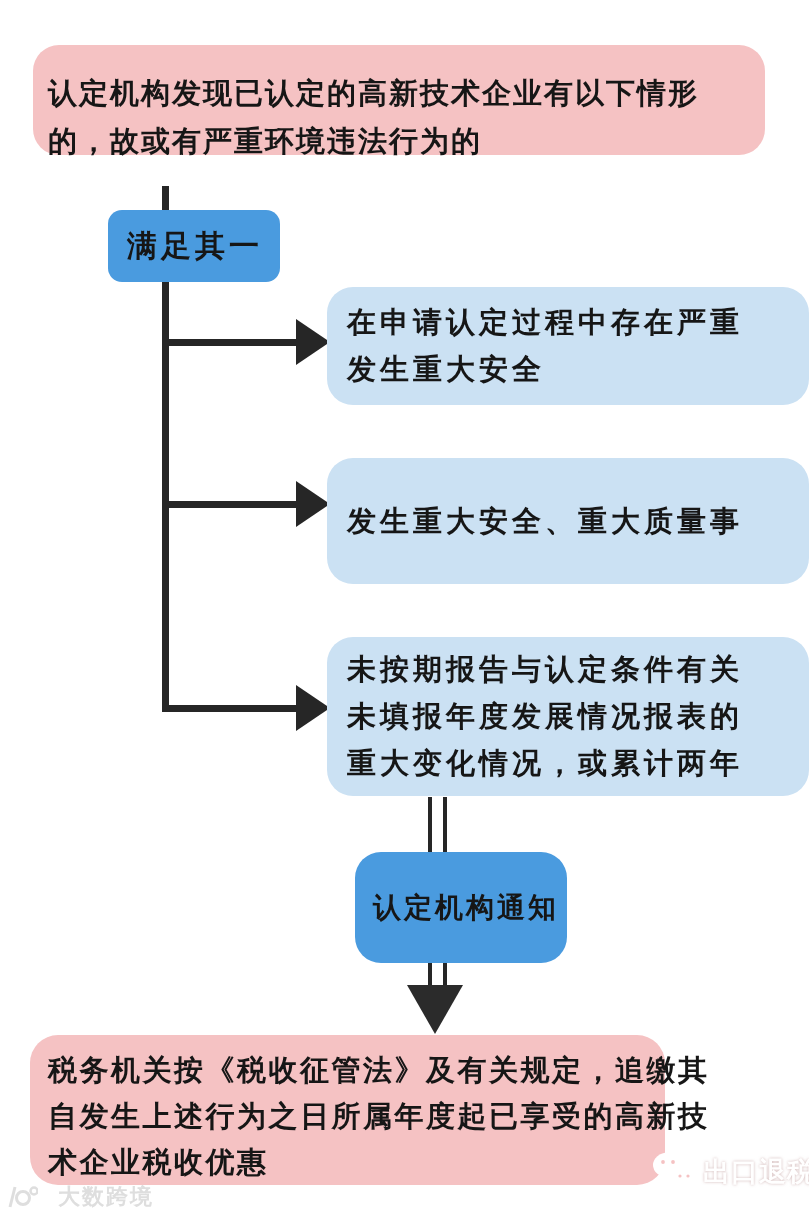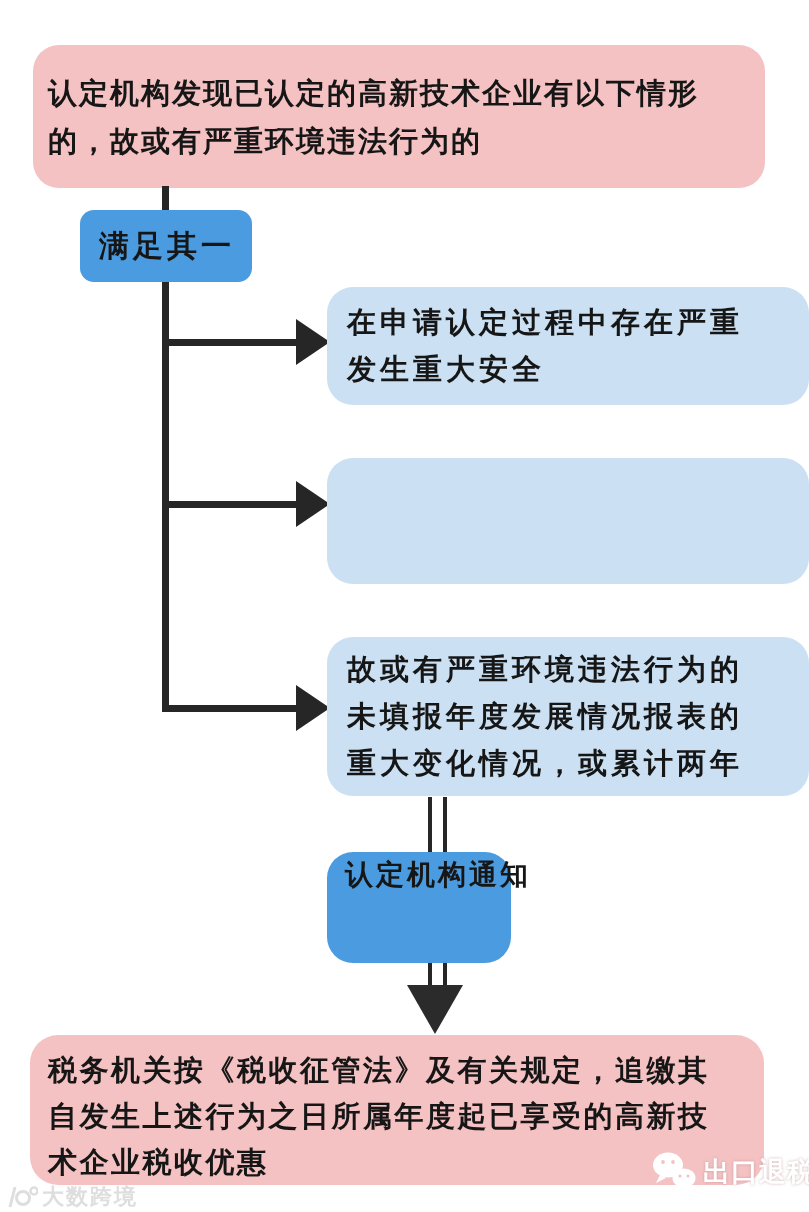--- a/index.html
+++ b/index.html
@@ -5,50 +5,50 @@
   html,body{margin:0;padding:0;background:#ffffff;}
   .canvas{
     position:relative;width:809px;height:1212px;background:#ffffff;overflow:hidden;
     font-family:"Liberation Sans",sans-serif;font-weight:800;color:#161616;
   }
   .abs{position:absolute;box-sizing:border-box;}
   .ln{white-space:nowrap;}
   
   .pink{background:#f5c2c3;}
   .lightblue{background:#cbe1f3;}
-  .blue{background:#4a9bdf;}
-  .top-box{left:33px;top:45px;width:732px;height:143px;border-radius:26px;
+  .blue{background:#4a9bdf;margin-left:28px;}
+  .top-box{left:33px;top:45px;width:732px;height:110px;border-radius:26px;
            padding:24px 12px 0 15px;font-size:29px;line-height:48px;letter-spacing:2px;}
   .cond-tag{left:80px;top:210px;width:172px;height:72px;border-radius:14px;
             display:flex;align-items:center;padding-left:19px;
             font-size:30px;letter-spacing:4px;}
   .cbox{left:327px;width:482px;border-radius:26px;display:flex;flex-direction:column;
         justify-content:center;padding-left:20px;font-size:29px;line-height:47px;letter-spacing:4px;}
   .c1{top:287px;height:118px;}
   .c2{top:458px;height:126px;}
   .c3{top:637px;height:159px;}
-  .notify-box{left:327px;top:852px;width:184px;height:111px;border-radius:26px;
-              display:flex;flex-direction:column;padding-left:18px;
+  .notify-box{left:327px;top:852px;width:212px;height:111px;border-radius:26px;
+              display:flex;flex-direction:column;justify-content:center;padding-left:18px;
               font-size:28px;line-height:45px;letter-spacing:3px;}
-  .result-box{left:30px;top:1035px;width:734px;height:150px;border-radius:28px;
+  .result-box{left:30px;top:1035px;width:635px;height:150px;border-radius:28px;
               padding:12px 10px 0 18px;font-size:29px;line-height:46px;letter-spacing:2.5px;}
   
   .vline{left:162px;top:186px;width:7px;height:526px;background:#262626;}
   .hline{left:165px;width:133px;height:7px;background:#262626;}
   .h1{top:339px;}.h2{top:501px;}.h3{top:705px;}
   .arrow-right{width:0;height:0;border-top:23px solid transparent;border-bottom:23px solid transparent;
                border-left:34px solid #262626;}
   .a1{left:296px;top:319px;}.a2{left:296px;top:481px;}.a3{left:296px;top:685px;}
   .dbl{left:428px;width:19px;border-left:4px solid #262626;border-right:4px solid #262626;background:transparent;}
   .d1{top:797px;height:55px;}
   .d2{top:963px;height:23px;}
   .tri-down{left:407px;top:985px;width:0;height:0;border-left:28px solid transparent;
             border-right:28px solid transparent;border-top:49px solid #2b2b2b;}
   
-  .wm-left{left:4px;top:1182px;display:flex;align-items:center;gap:4px;
+  .wm-left{left:4px;top:1182px;display:flex;align-items:center;gap:20px;
            color:#dedede;font-size:22px;letter-spacing:2px;font-weight:800;}
   .wm-right{left:650px;top:1150px;display:flex;align-items:center;gap:5px;
             color:#ffffff;font-size:27px;letter-spacing:1px;font-weight:800;
             text-shadow:0 0 3px rgba(170,120,120,.55);}
 </style>
 </head>
 <body>
 
 <div class="canvas">
 
@@ -66,26 +66,27 @@
   <div class="abs hline h1"></div>
   <div class="abs arrow-right a1"></div>
   <div class="abs lightblue cbox c1">
     <div class="ln">在申请认定过程中存在严重</div>
     <div class="ln">发生重大安全</div>
   </div>
 
   <div class="abs hline h2"></div>
   <div class="abs arrow-right a2"></div>
   <div class="abs lightblue cbox c2">
+    <div class="ln">发生重大安全、重大质量事</div>
   </div>
 
   <div class="abs hline h3"></div>
   <div class="abs arrow-right a3"></div>
   <div class="abs lightblue cbox c3">
-    <div class="ln">故或有严重环境违法行为的</div>
+    <div class="ln">未按期报告与认定条件有关</div>
     <div class="ln">未填报年度发展情况报表的</div>
     <div class="ln">重大变化情况，或累计两年</div>
   </div>
 
   <div class="abs dbl d1"></div>
 
   <div class="abs blue notify-box">
     <div class="ln">认定机构通知</div>
   </div>
 

